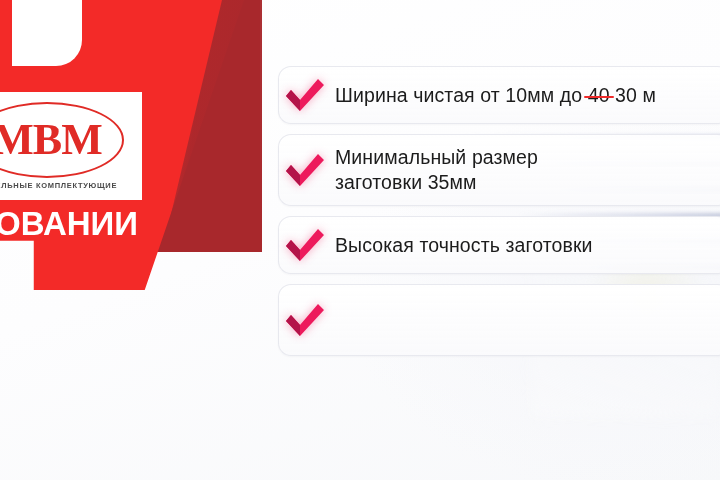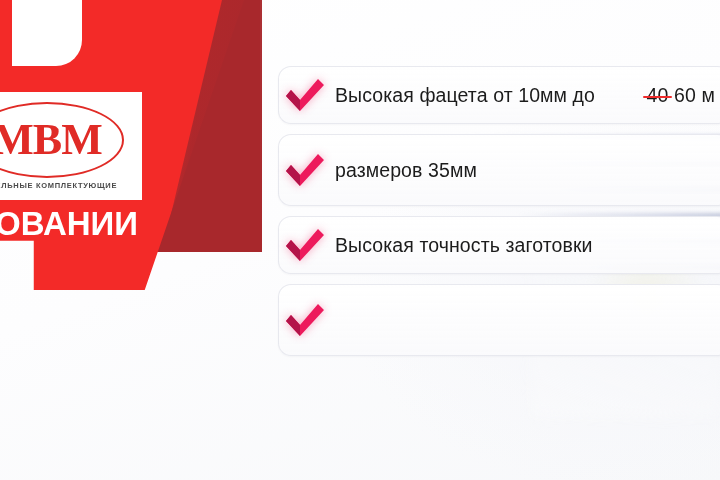--- a/index.html
+++ b/index.html
@@ -230,21 +230,20 @@
     color: #1c1c1c;
     font-weight: 400;
     letter-spacing: 0.1px;
     white-space: nowrap;
     font-family: "Liberation Sans", sans-serif;
   }
   .check-text .strike {
     position: relative;
     display: inline-block;
     color: #1c1c1c;
-    margin-left: 46px;
   }
   .check-text .strike::after {
     content: "";
     position: absolute;
     left: -4px;
     right: -4px;
     top: 52%;
     height: 2.4px;
     background: #ef2b2b;
     border-radius: 2px;
@@ -291,33 +290,34 @@
   <div class="checklist">
 
     <div class="check-card">
       <span class="check-icon">
         <svg viewBox="0 0 44 40" xmlns="http://www.w3.org/2000/svg">
           <path d="M3 21 L8 15 L17 25 L35 4 L41 10 L17 36 Z" fill="#ed1a5c"></path>
           <path d="M3 21 L8 15 L17 25 L17 36 Z" fill="#b3144a"></path>
         </svg>
       </span>
       <span class="check-text">
-        <span>Высокая фацета от 10мм до </span><span class="strike">40</span><span> 60 м</span>
+        <span>Ширина чистая от 10мм до </span><span class="strike">40</span><span> 30 м</span>
       </span>
     </div>
 
     <div class="check-card tall">
       <span class="check-icon">
         <svg viewBox="0 0 44 40" xmlns="http://www.w3.org/2000/svg">
           <path d="M3 21 L8 15 L17 25 L35 4 L41 10 L17 36 Z" fill="#ed1a5c"></path>
           <path d="M3 21 L8 15 L17 25 L17 36 Z" fill="#b3144a"></path>
         </svg>
       </span>
       <span class="check-text">
-        <span class="check-line2">размеров 35мм</span>
+        <span>Минимальный размер</span>
+        <span class="check-line2">заготовки 35мм</span>
       </span>
     </div>
 
     <div class="check-card">
       <span class="check-icon">
         <svg viewBox="0 0 44 40" xmlns="http://www.w3.org/2000/svg">
           <path d="M3 21 L8 15 L17 25 L35 4 L41 10 L17 36 Z" fill="#ed1a5c"></path>
           <path d="M3 21 L8 15 L17 25 L17 36 Z" fill="#b3144a"></path>
         </svg>
       </span>

